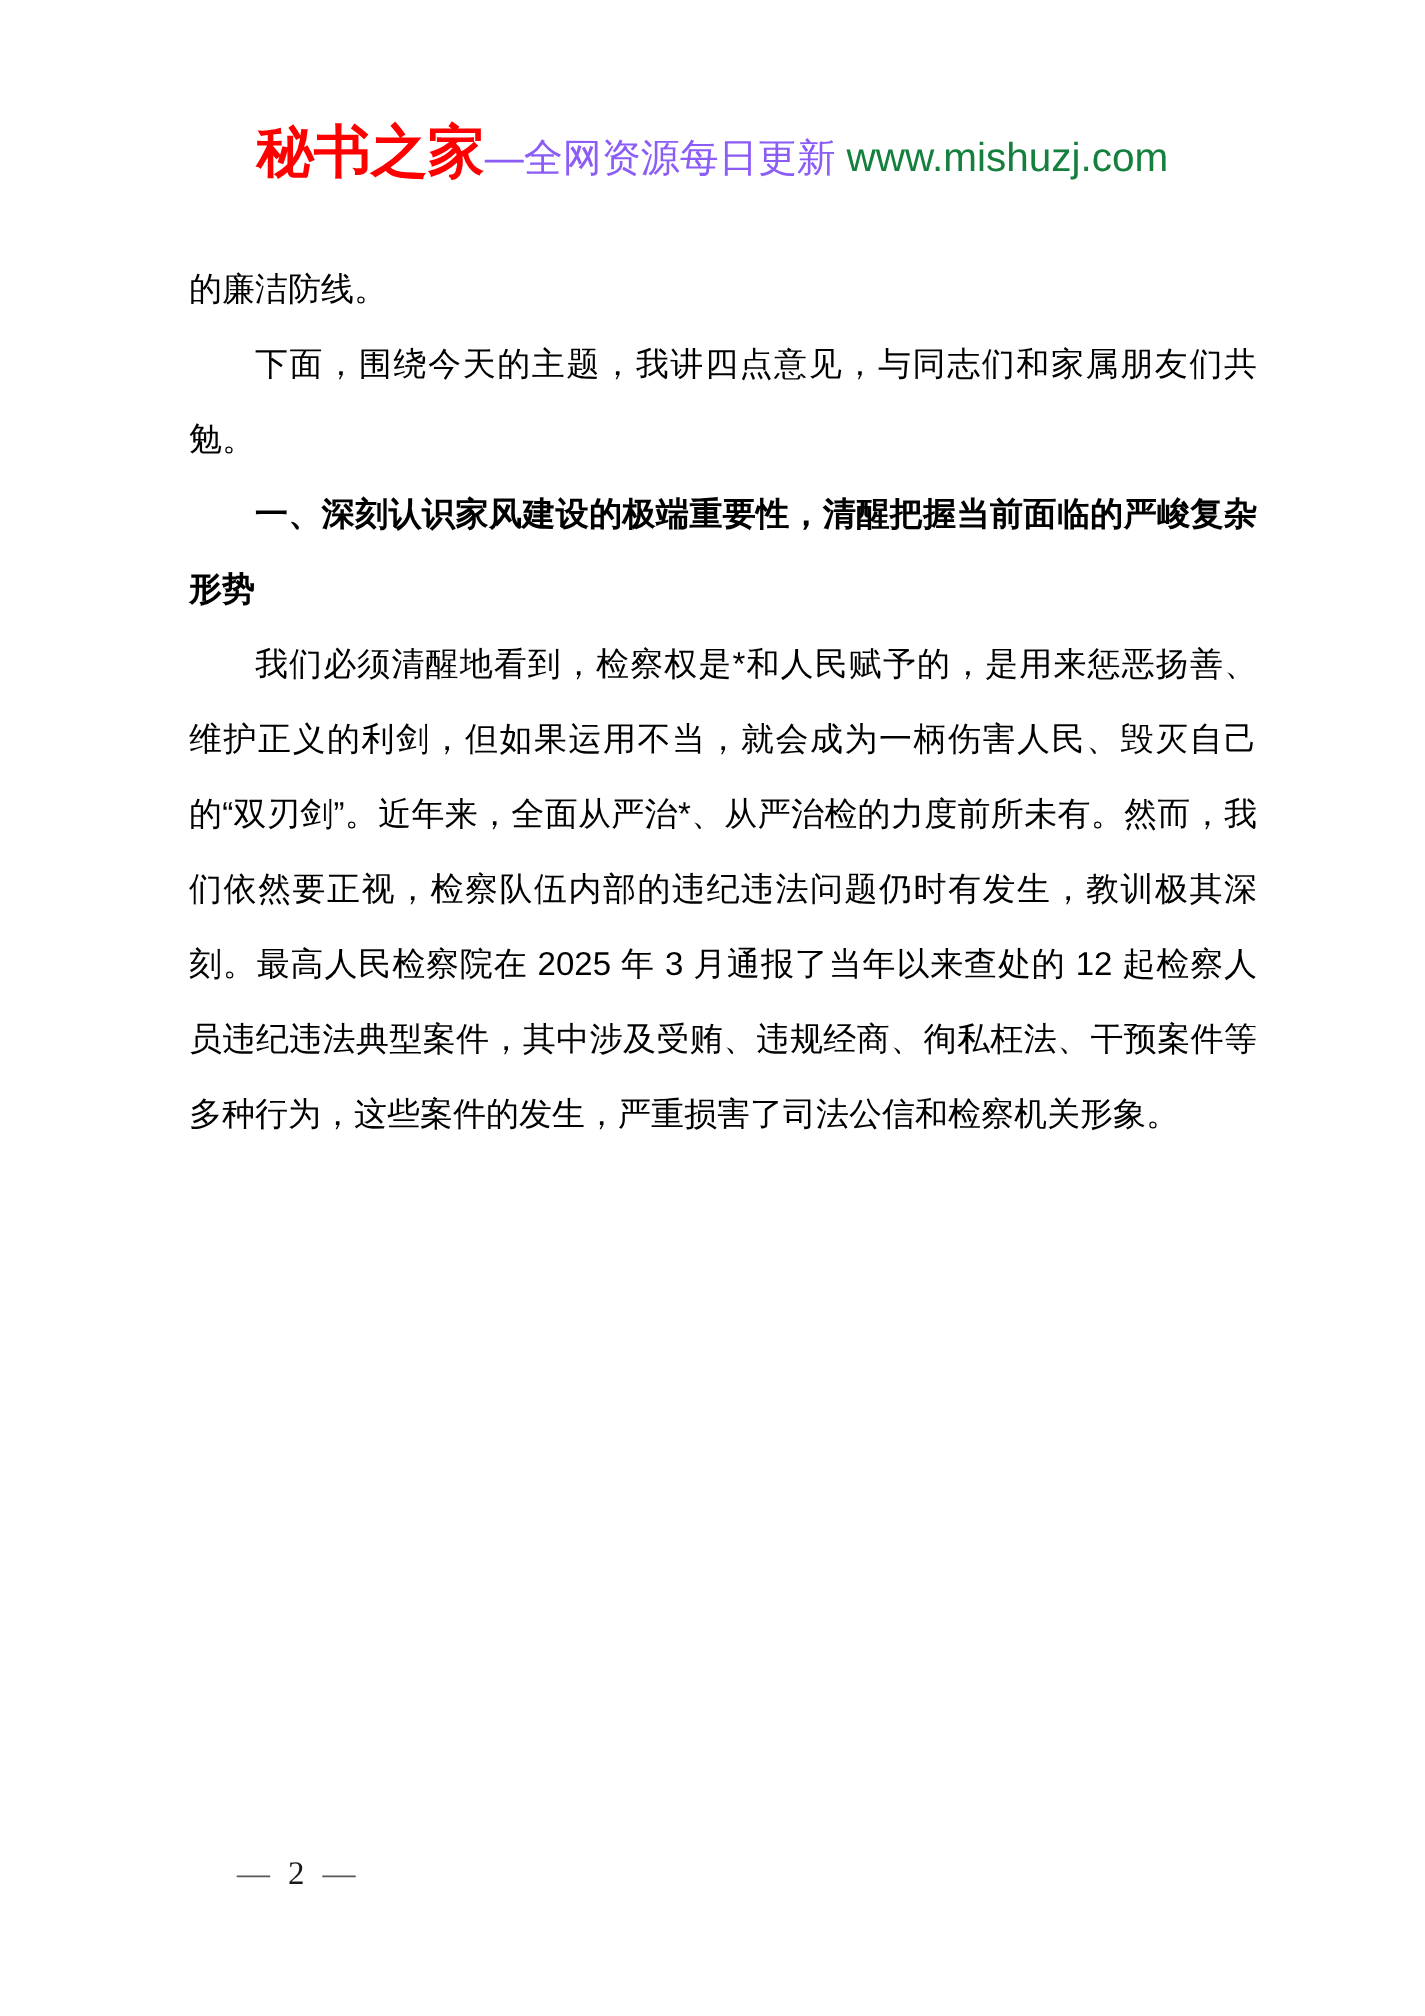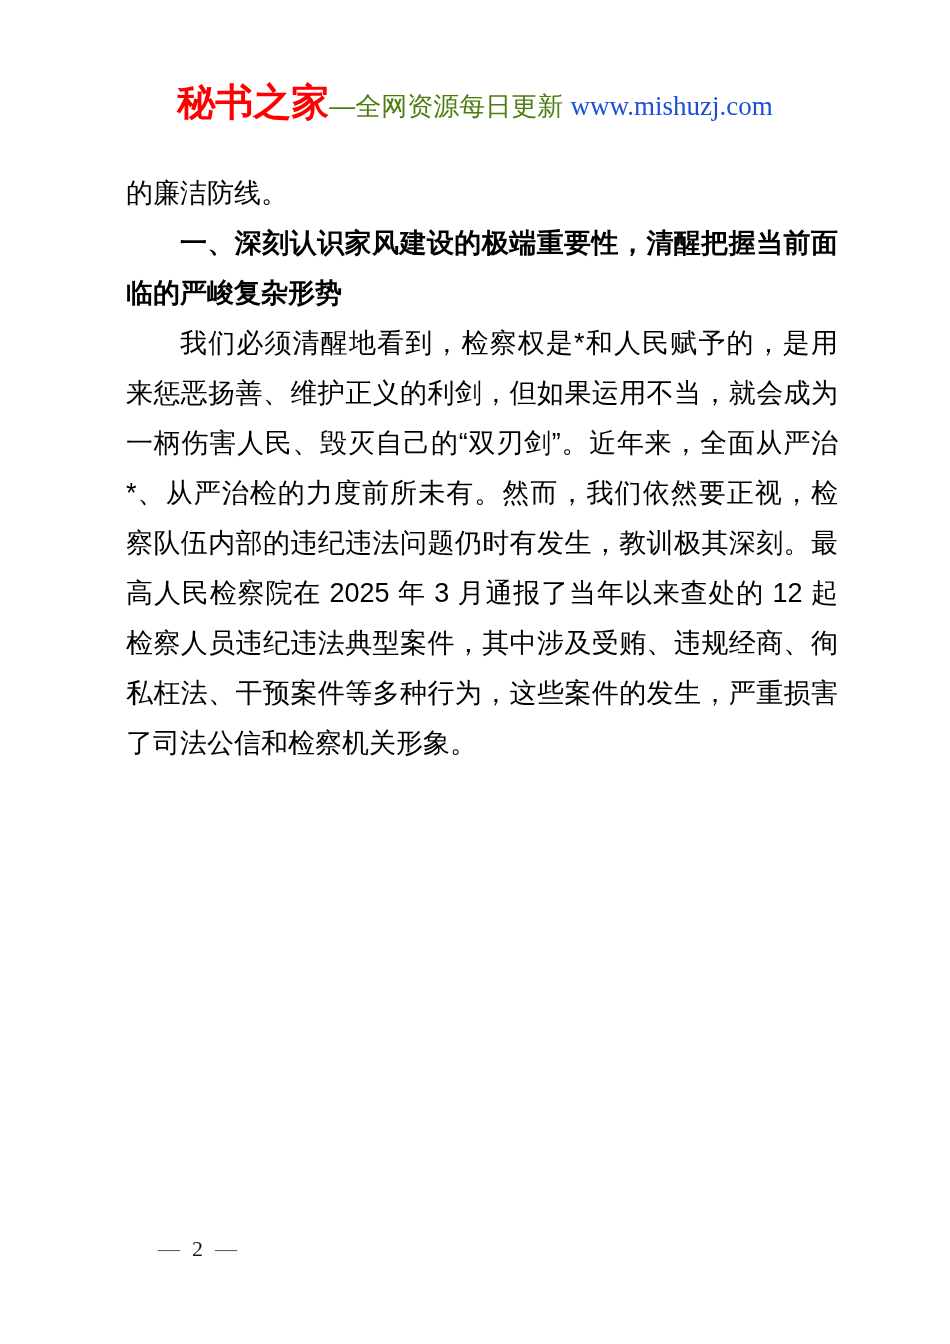--- a/index.html
+++ b/index.html
@@ -28,21 +28,21 @@
   }
   .url{
     font-size:27px;
   }
   .doc{
     position:absolute;
     left:126px;
     top:168px;
     width:712px;
     color:#000000;
-    font-size:27px;
+    font-size:22px;
     line-height:50px;
     text-align:justify;
     text-justify:inter-ideograph;
   }
   .doc p{margin:0;padding:0;}
   .doc p.indent{text-indent:2em;}
   .doc p.bold{font-weight:bold;}
   .footer{
     position:absolute;
     top:1236px;
@@ -52,23 +52,24 @@
     line-height:26px;
   }
   .footer .dash{color:#595959;}
   .footer .pagenum{color:#1a1a1a;margin:0 12px;}
 </style>
 </head>
 <body>
 
 <div class="page">
 
-  <div class="header"><span class="brand" style="color: rgb(255, 0, 0);">秘书之家</span><span class="tagline" style="color: #4d7c0f;">—全网资源每日更新 </span><span class="url" style="color: #1d4ed8; font-family: Liberation Serif, serif;">www.mishuzj.com</span></div>
+  <div class="header"><span class="brand" style="color: rgb(255, 0, 0);">秘书之家</span><span class="tagline" style="color: #8b5cf6;">—全网资源每日更新 </span><span class="url" style="color: #15803d;">www.mishuzj.com</span></div>
 
   <div class="doc">
       <p class="">的廉洁防线。</p>
+      <p class="indent">下面，围绕今天的主题，我讲四点意见，与同志们和家属朋友们共勉。</p>
       <p class="indent bold">一、深刻认识家风建设的极端重要性，清醒把握当前面临的严峻复杂形势</p>
       <p class="indent">我们必须清醒地看到，检察权是*和人民赋予的，是用来惩恶扬善、维护正义的利剑，但如果运用不当，就会成为一柄伤害人民、毁灭自己的“双刃剑”。近年来，全面从严治*、从严治检的力度前所未有。然而，我们依然要正视，检察队伍内部的违纪违法问题仍时有发生，教训极其深刻。最高人民检察院在 2025 年 3 月通报了当年以来查处的 12 起检察人员违纪违法典型案件，其中涉及受贿、违规经商、徇私枉法、干预案件等多种行为，这些案件的发生，严重损害了司法公信和检察机关形象。</p>
     </div>
 
   <div class="footer"><span class="dash">—</span><span class="pagenum">2</span><span class="dash">—</span></div>
 
 </div>
 
 </body></html>

